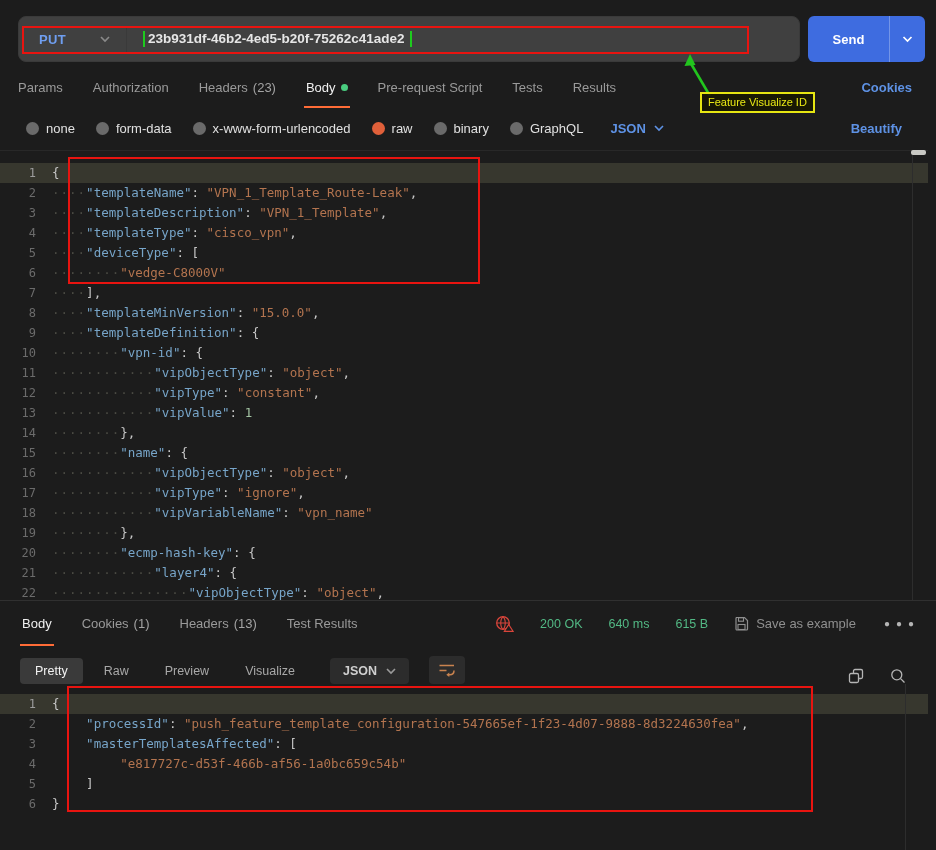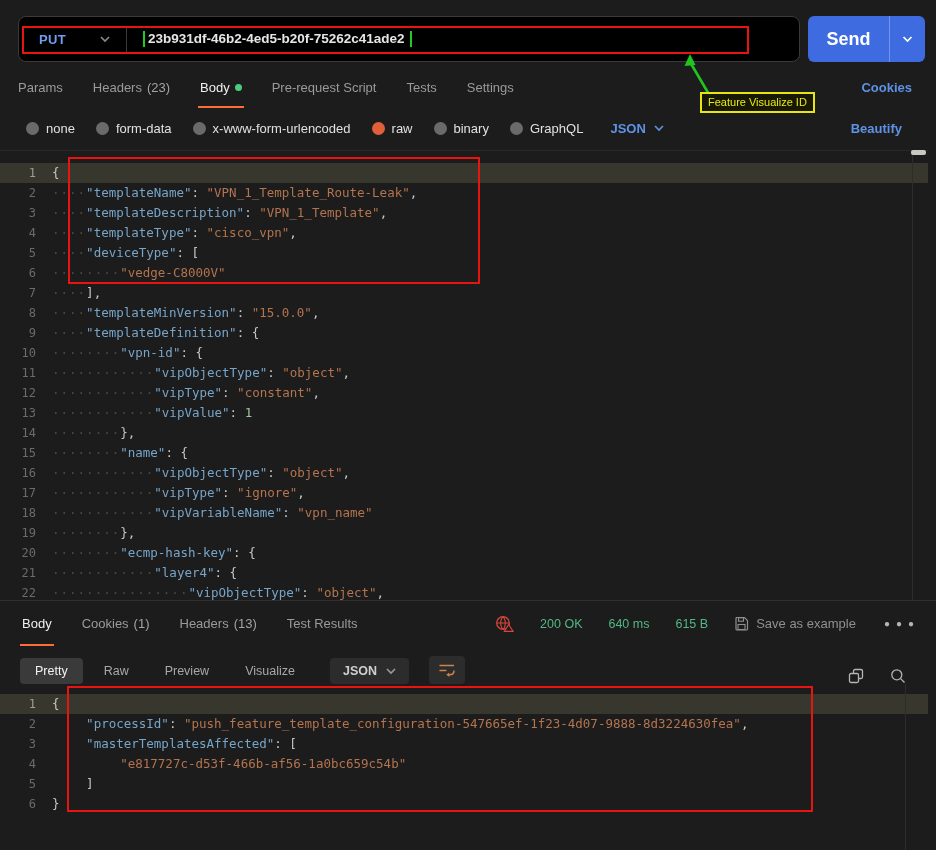--- a/index.html
+++ b/index.html
@@ -7,41 +7,41 @@
   body {
     position:relative; overflow:hidden;
     background:#1c1c1c; color:#d8d8d8;
     font-family:"Liberation Sans", sans-serif; font-size:13px;
   }
   .abs { position:absolute; }
 
   
   #topbar {
     top:16px; left:18px; width:782px; height:46px;
-    background:#000000; border:1px solid #3a3a3a; border-radius:8px;
+    background:#404040; border:1px solid #3a3a3a; border-radius:8px;
     display:flex; align-items:center;
   }
   #method-select { display:flex; align-items:center; gap:34px; padding:0 16px 0 20px; cursor:pointer; }
   #method-label { color:#6f9ef0; font-weight:700; font-size:13px; letter-spacing:.3px; }
   .chev { width:10px; height:7px; display:inline-block; }
   .chev svg { display:block; }
   #method-divider { width:1px; height:26px; background:#3a3a3a; }
   #url-field { display:flex; align-items:center; padding-left:16px; white-space:nowrap; overflow:hidden; }
   #url-prefix { color:#e6e6e6; font-weight:600; font-size:13.5px; }
   #url-id {
     color:#e6e6e6; font-weight:600; font-size:13.5px;
     border:2px solid #1ecb1e; padding:1px 5px 2px 3px; margin:-3px 0;
     display:inline-block;
   }
   #send-btn {
     top:16px; left:808px; width:117px; height:46px;
     background:#3e6ce0; border-radius:6px; display:flex; align-items:center;
     color:#fff; cursor:pointer;
   }
-  #send-main { flex:1; text-align:center; font-weight:700; font-size:18px; }
+  #send-main { flex:1; text-align:center; font-weight:700; font-size:13px; }
   #send-split { width:36px; height:100%; display:flex; align-items:center; justify-content:center; border-left:1px solid rgba(255,255,255,.28); }
 
   
   #tabs-row { top:66px; left:0; right:0; height:42px; display:flex; align-items:stretch; padding:0 16px; }
   .tab { display:flex; align-items:center; gap:5px; padding:0 2px; margin-right:26px; color:#9a9a9a; cursor:pointer; border-bottom:2px solid transparent; padding-top:2px; }
   .tab.active { color:#f0f0f0; border-bottom-color:#ff6c37; }
   .tab-count { color:#a3a3a3; }
   .tab-dot { width:7px; height:7px; border-radius:50%; background:#49cc7f; display:inline-block; }
   #cookies-link { margin-left:auto; display:flex; align-items:center; color:#5e92e5; font-weight:600; cursor:pointer; padding-right:8px; }
 
@@ -123,35 +123,38 @@
       </svg>
   </span>
 </div>
 
 <div id="tabs-row" class="abs">
 
   <div class="tab">
       <span class="tab-label">Params</span>
     </div>
     <div class="tab">
+      <span class="tab-label">Authorization</span>
+    </div>
+    <div class="tab">
       <span class="tab-label">Headers</span>
       <span class="tab-count">(23)</span>
     </div>
     <div class="tab active">
       <span class="tab-label">Body</span>
       <span class="tab-dot"></span>
     </div>
     <div class="tab">
       <span class="tab-label">Pre-request Script</span>
     </div>
     <div class="tab">
       <span class="tab-label">Tests</span>
     </div>
     <div class="tab">
-      <span class="tab-label">Settings</span>
+      <span class="tab-label">Results</span>
     </div>
     <div id="cookies-link">Cookies</div>
 </div>
 
 <div id="mode-row" class="abs">
   <span id="modes-holder" style="display:flex;gap:21px;align-items:center;">
       <label class="mode">
         <span class="radio"></span>
         <span class="mode-label">none</span>
       </label>

